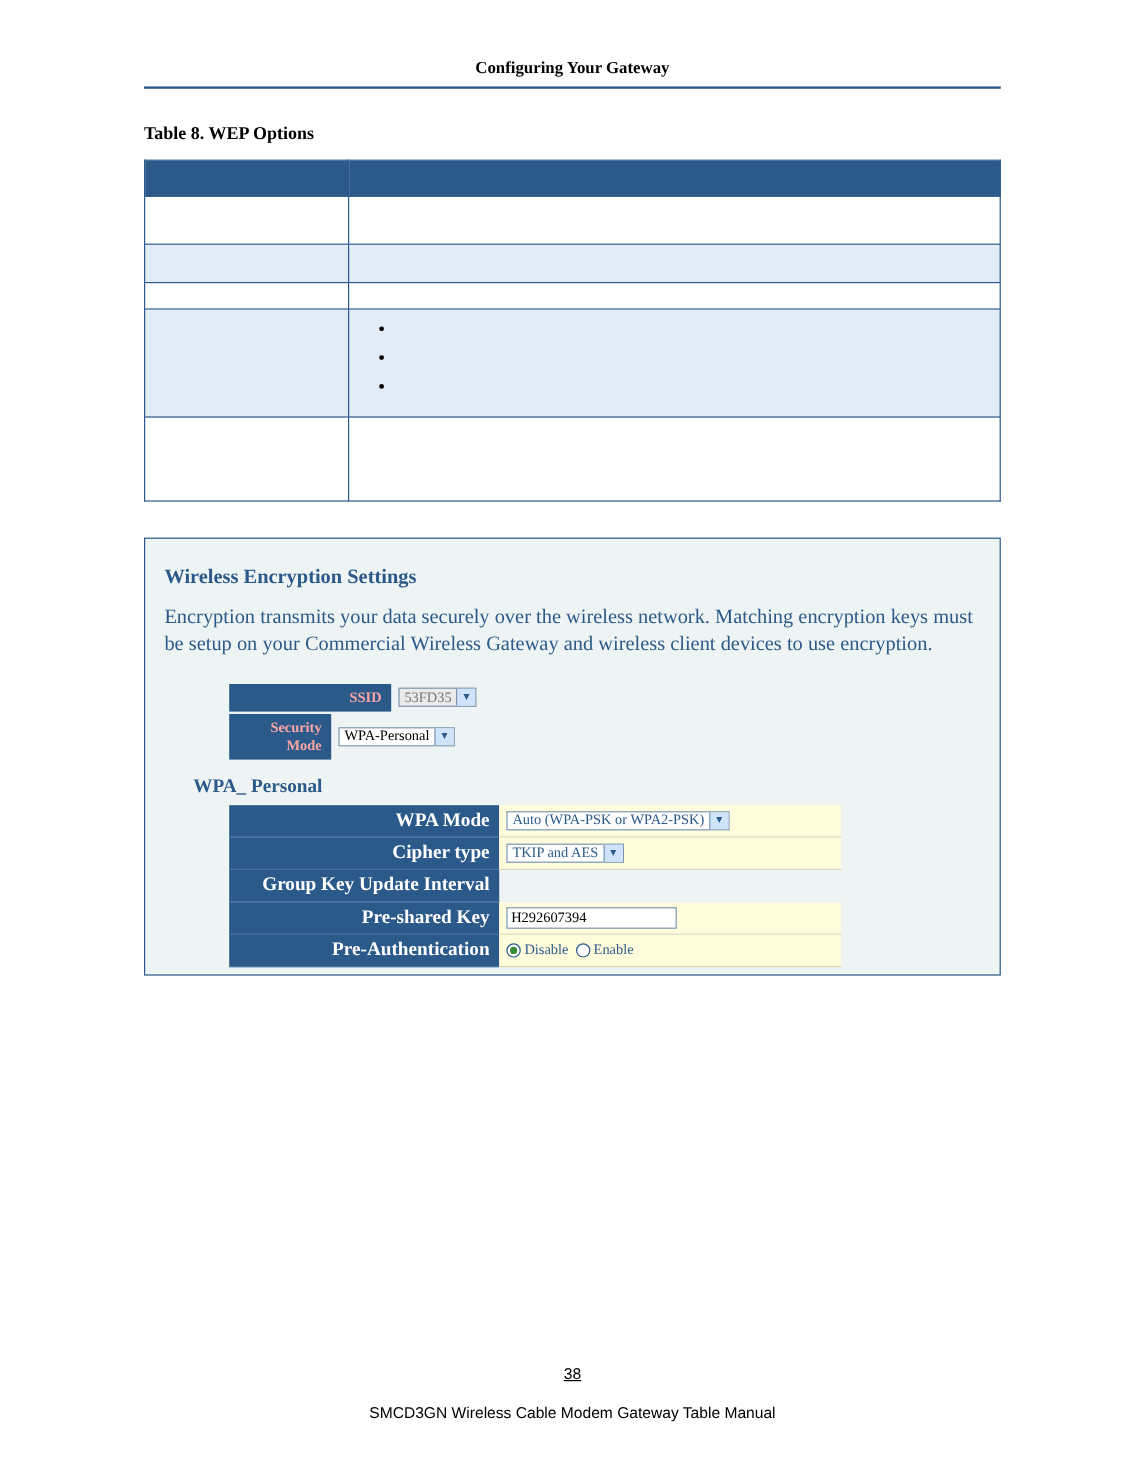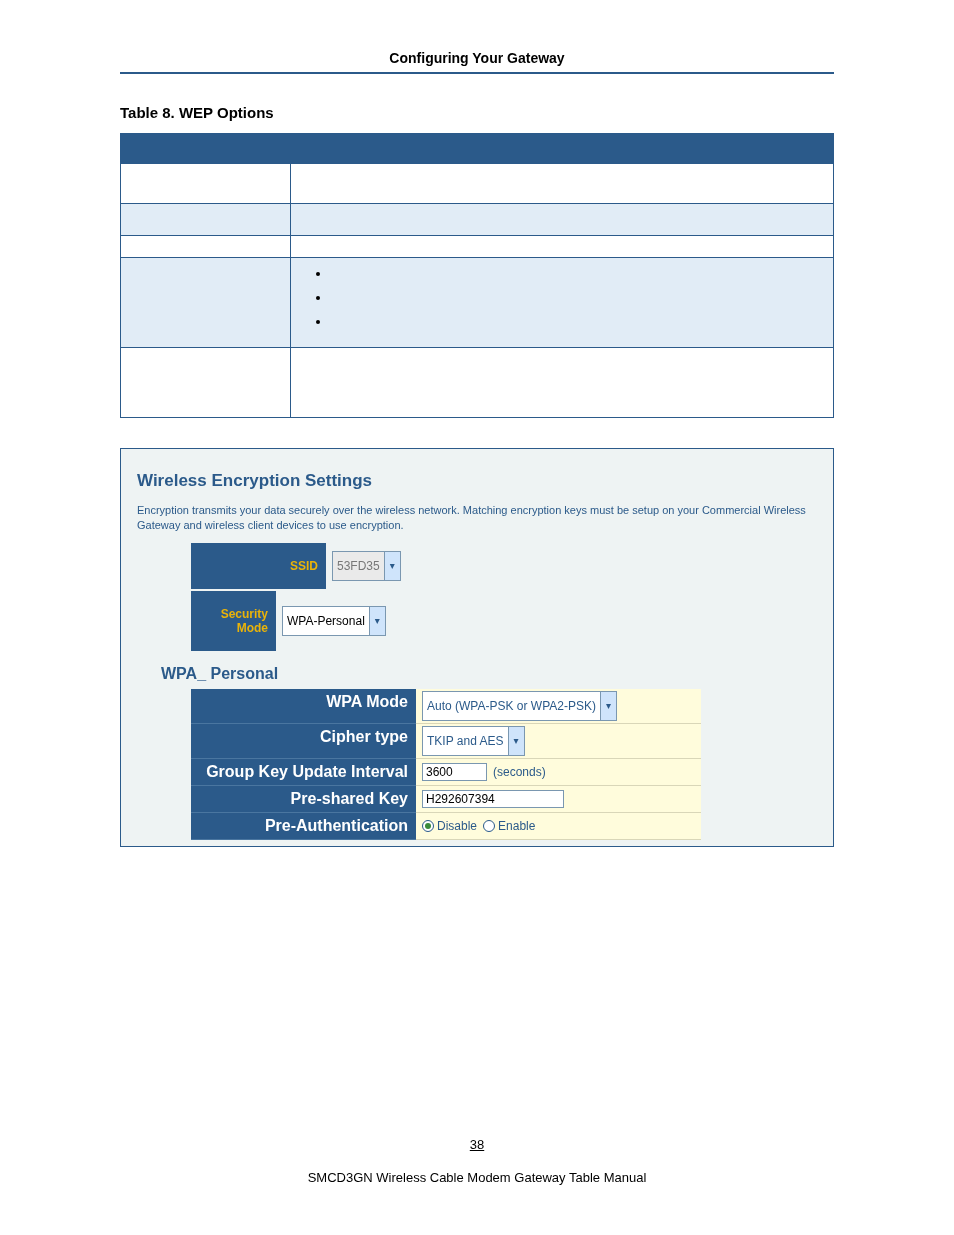--- a/index.html
+++ b/index.html
@@ -6,20 +6,21 @@
   body {
     width: 954px;
     height: 1235px;
     background: #fff;
     font-family: Arial, Helvetica, sans-serif;
     color: #000;
     position: relative;
   }
   .page {
     padding: 50px 120px 0 120px;
+    font-family: Liberation Serif, serif;
   }
   .chapter-title {
     text-align: center;
     font-weight: bold;
     font-size: 14px;
     margin-bottom: 6px;
   }
   .hr {
     border: none;
     border-top: 2px solid #2b5a8a;
@@ -62,50 +63,50 @@
     padding: 10px 10px 6px 10px;
   }
   .sec-heading {
     color: #2b5a8a;
     font-weight: bold;
     font-size: 17px;
     margin: 12px 0 12px 6px;
   }
   .sec-desc {
     color: #2b5a8a;
-    font-size: 11px;
-    margin: 0 6px 10px 6px;
+    font-size: 17px;
+    margin: 0 6px 21px 6px;
     line-height: 1.35;
   }
   .field-row {
     display: flex;
     align-items: stretch;
     margin: 0 0 2px 60px;
   }
   .field-label {
     width: 135px;
     background: #2b5a8a;
-    color: #eab308;
+    color: #fca5a5;
     font-size: 12px;
     font-weight: bold;
     text-align: right;
-    padding: 16px 8px;
+    padding: 4px 8px;
   }
   .field-value {
     padding: 2px 0 2px 6px;
     display: flex;
     align-items: center;
   }
   .fake-select {
     display: inline-flex;
     align-items: center;
     background: #fff;
     border: 1px solid #7a97b0;
     font-size: 12px;
-    height: 30px;
+    height: 16px;
   }
   .fake-select.disabled { background: #eaeaea; color: #777; }
   .fake-select .txt { padding: 0 4px; }
   .fake-select .arrow {
     width: 16px; height: 100%;
     background: #cfe4fb;
     border-left: 1px solid #7a97b0;
     display: flex; align-items: center; justify-content: center;
   }
   .chev { font-size: 10px; color: #2b5a8a; line-height: 1; }
@@ -269,24 +270,20 @@
         <div class="fake-select">
           <span class="txt">TKIP and AES</span>
           <span class="arrow">
               <span class="chev">▾</span>
             </span>
         </div>
       </div>
     </div>
     <div class="cfg-row">
       <div class="cfg-label">Group Key Update Interval</div>
-      <div class="cfg-value">
-        <input class="textbox" style="width: 65px;" value="3600">
-        <span>(seconds)</span>
-      </div>
     </div>
     <div class="cfg-row">
       <div class="cfg-label">Pre-shared Key</div>
       <div class="cfg-value">
         <input class="textbox" style="width: 142px;" value="H292607394">
       </div>
     </div>
     <div class="cfg-row">
       <div class="cfg-label">Pre-Authentication</div>
       <div class="cfg-value">

